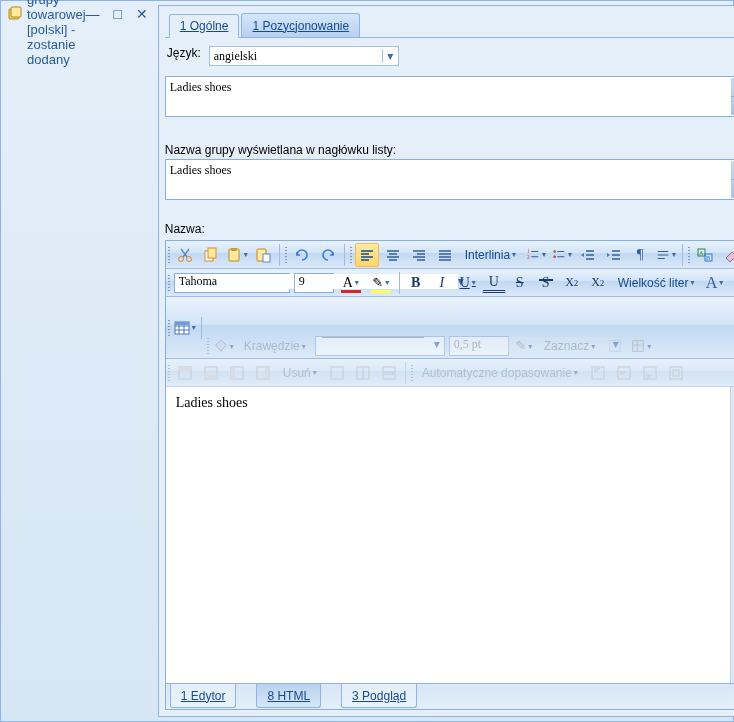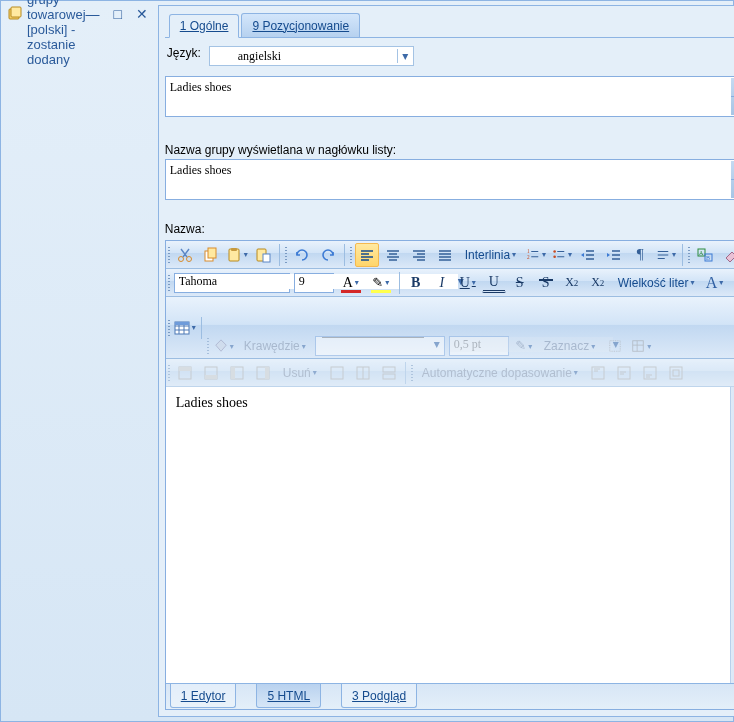--- a/index.html
+++ b/index.html
@@ -13,21 +13,21 @@
   .body { flex:1; display:flex; padding:4px; gap:4px; min-height:0;}
   .main-pane { flex:1; background:#e4eff9; border:1px solid #8db4e3; display:flex; flex-direction:column; padding:6px; min-width:0;}
   .right-pane { width:46px; display:flex; flex-direction:column; gap:8px; align-items:center; padding-top:34px;}
   .side-btn { width:40px; height:40px; border:1px solid #87aee0; background:linear-gradient(to bottom,#ffffff,#e3eefc); border-radius:2px; display:flex; align-items:center; justify-content:center; cursor:pointer;}
   .tabs { position:relative; height:26px; border-bottom:1px solid #8db4e3; display:flex; align-items:flex-end; gap:2px; padding-left:4px;}
   .tab { height:24px; padding:0 10px; display:flex; align-items:center; border:1px solid #8db4e3; border-bottom:none; border-top-left-radius:3px; border-top-right-radius:3px; background:linear-gradient(to bottom,#d3e6fb,#b6d1ef); color:#154b8e; cursor:pointer; text-decoration:underline; }
   .tab.active { background:#e4eff9; border-bottom:1px solid #e4eff9; margin-bottom:-1px; }
   .form-row { display:flex; align-items:flex-start; gap:8px; padding:8px 2px 4px 2px;}
   .label { color:#000; }
   .label-bold { font-weight:bold; }
-  .combo { position:relative; height:20px; border:1px solid #a4c3e4; background:#fff; display:flex; align-items:center; min-width:190px;padding-left:24px;}
+  .combo { position:relative; height:20px; border:1px solid #a4c3e4; background:#fff; display:flex; align-items:center; min-width:190px;}
   .combo input { border:none; outline:none; flex:1; padding:0 4px; font-family:Tahoma; font-size:12px; background:transparent;}
   .combo .dd { width:16px; text-align:center; color:#3d6aa8; border-left:1px solid #a4c3e4; cursor:pointer;}
   .field-block { margin-top:4px; }
   .textarea-wrap { position:relative; border:1px solid #87aee0; background:#fff; margin-top:2px;}
   .textarea-wrap textarea { width:calc(100% - 14px); height:36px; border:none; outline:none; resize:none; padding:3px 4px; font-family:Tahoma; font-size:12px;}
   .spin-col { position:absolute; top:1px; right:1px; bottom:1px; width:12px; background:linear-gradient(to bottom,#c4daf2,#a7c5e5); display:flex; flex-direction:column;}
   .spin-col .sp { flex:1; display:flex; align-items:center; justify-content:center; color:#4a6fa3; font-size:8px; cursor:pointer;}
   .spin-col .sp + .sp { border-top:1px solid #87aee0; }
   .section-label { margin-top:22px; margin-bottom:2px; }
   .editor-box { flex:1; display:flex; flex-direction:column; border:1px solid #87aee0; margin-top:2px; min-height:0; overflow:hidden;}
@@ -75,21 +75,21 @@
   </div>
 
   <div class="body">
     <div class="main-pane">
 
       <div class="tabs">
         <div class="tab active">
             <span>1 Ogólne</span>
           </div>
         <div class="tab">
-            <span>9 Pozycjonowanie</span>
+            <span>1 Pozycjonowanie</span>
           </div>
       </div>
 
       <div class="form-row">
         <span class="label">Język:</span>
         <div class="combo">
           <input value="angielski" style="">
           <span class="dd">▾</span>
         </div>
       </div>
@@ -398,21 +398,21 @@
             <div class="track"></div>
             <div class="arr">▾</div>
           </div>
         </div>
 
         <div class="bottom-tabs">
           <div class="btab">
               <span>1 Edytor</span>
             </div>
           <div class="btab active">
-              <span>5 HTML</span>
+              <span>8 HTML</span>
             </div>
           <div class="btab">
               <span>3 Podgląd</span>
             </div>
         </div>
       </div>
     </div>
 
     <div class="right-pane">
       <div class="side-btn">

